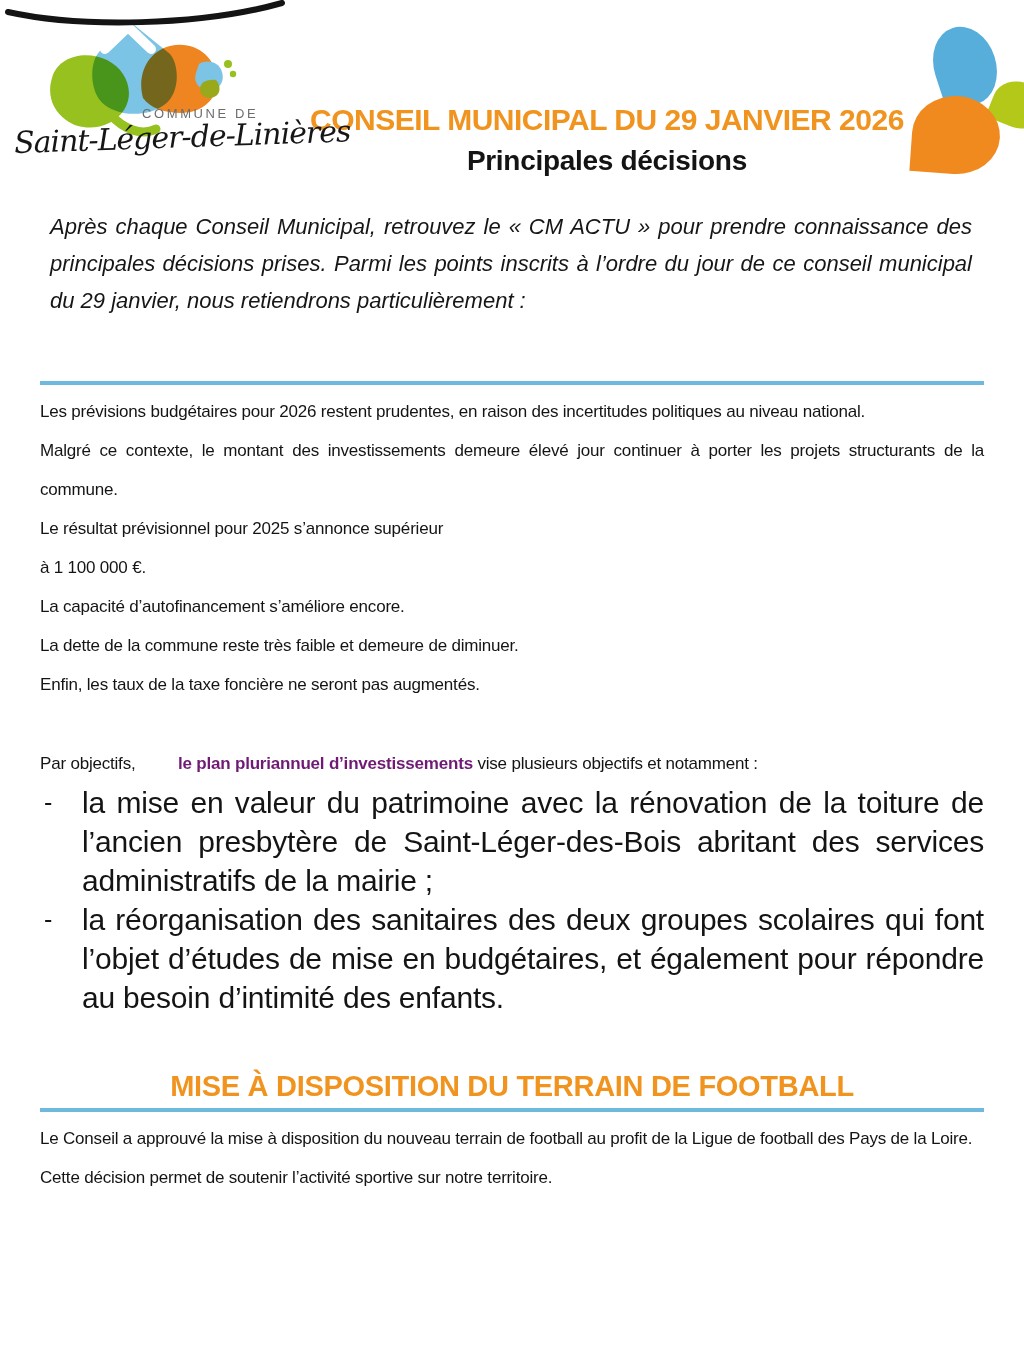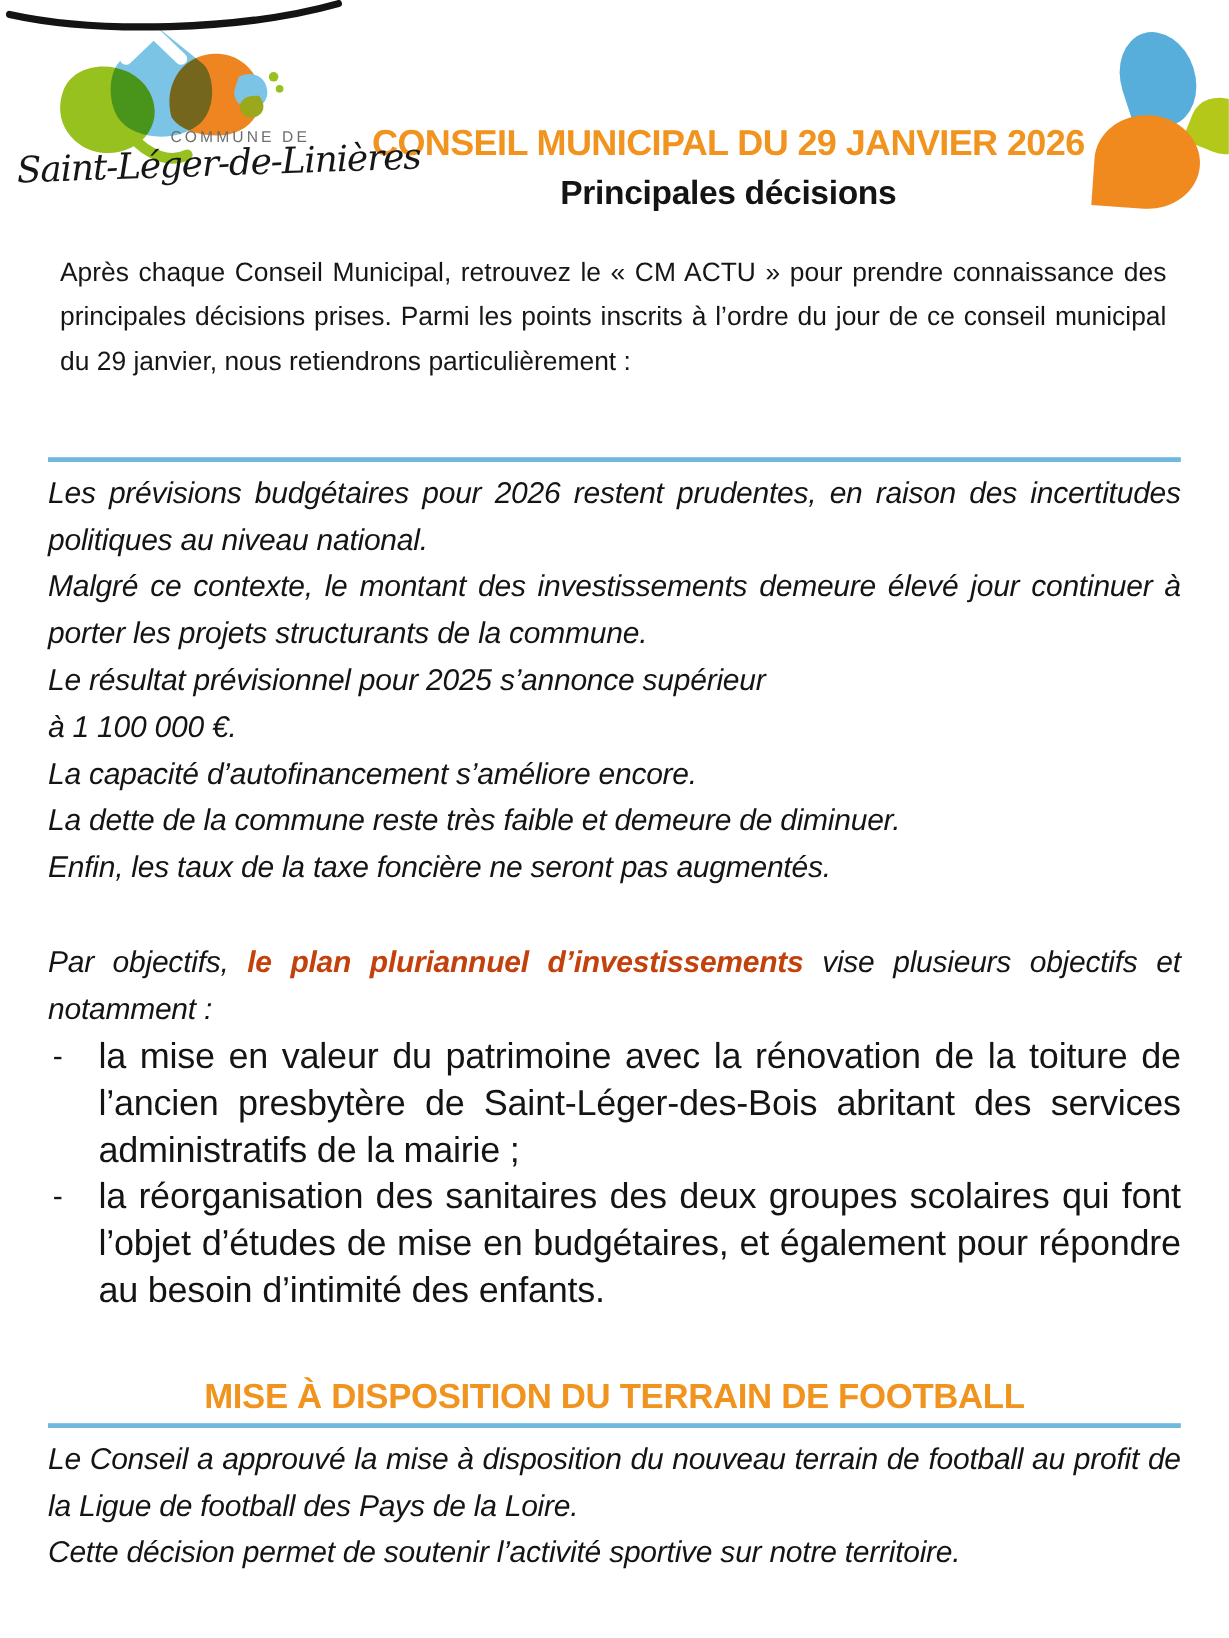--- a/index.html
+++ b/index.html
@@ -48,38 +48,39 @@
   }
   .petal-orange{
     left:8px;top:96px;width:88px;height:78px;background:#F08A1E;
     border-radius:50% 50% 50% 0;transform:rotate(4deg);
   }
 
   
   .content{padding:0 40px;box-sizing:border-box;}
   .intro{
     margin:10px 12px 0 10px;
+    font-style:italic;
     font-size:22px;line-height:37px;
     text-align:justify;color:#161616;
   }
   .section{margin-top:62px;}
   .section + .section{margin-top:52px;}
   .section-heading{
     text-align:center;color:#F0941F;font-weight:bold;
     font-size:29px;letter-spacing:-0.3px;line-height:34px;
     margin:0 0 5px 0;
   }
   .section-rule{height:4px;background:#6FB9DE;margin:0;}
   .section-body{margin-top:7px;}
   .para{
-    margin:0;font-size:25px;line-height:39px;letter-spacing:-0.2px;
-    text-align:justify;color:#141414;font-style:italic;
+    margin:0;font-size:17px;line-height:39px;letter-spacing:-0.2px;
+    text-align:justify;color:#141414;
   }
   .para-gap{margin-top:40px;}
-  .hl{color:#c2410c;font-weight:bold;}
+  .hl{color:#701a75;font-weight:bold;margin-left:38px;}
   .bullet{display:flex;}
   .bullet-marker{
     flex:none;width:42px;box-sizing:border-box;padding-left:4px;
     font-size:25px;line-height:39px;color:#141414;
   }
   .bullet-text{
     flex:1;font-size:30px;line-height:39px;letter-spacing:-0.2px;
     text-align:justify;color:#141414;
   }
 </style>

